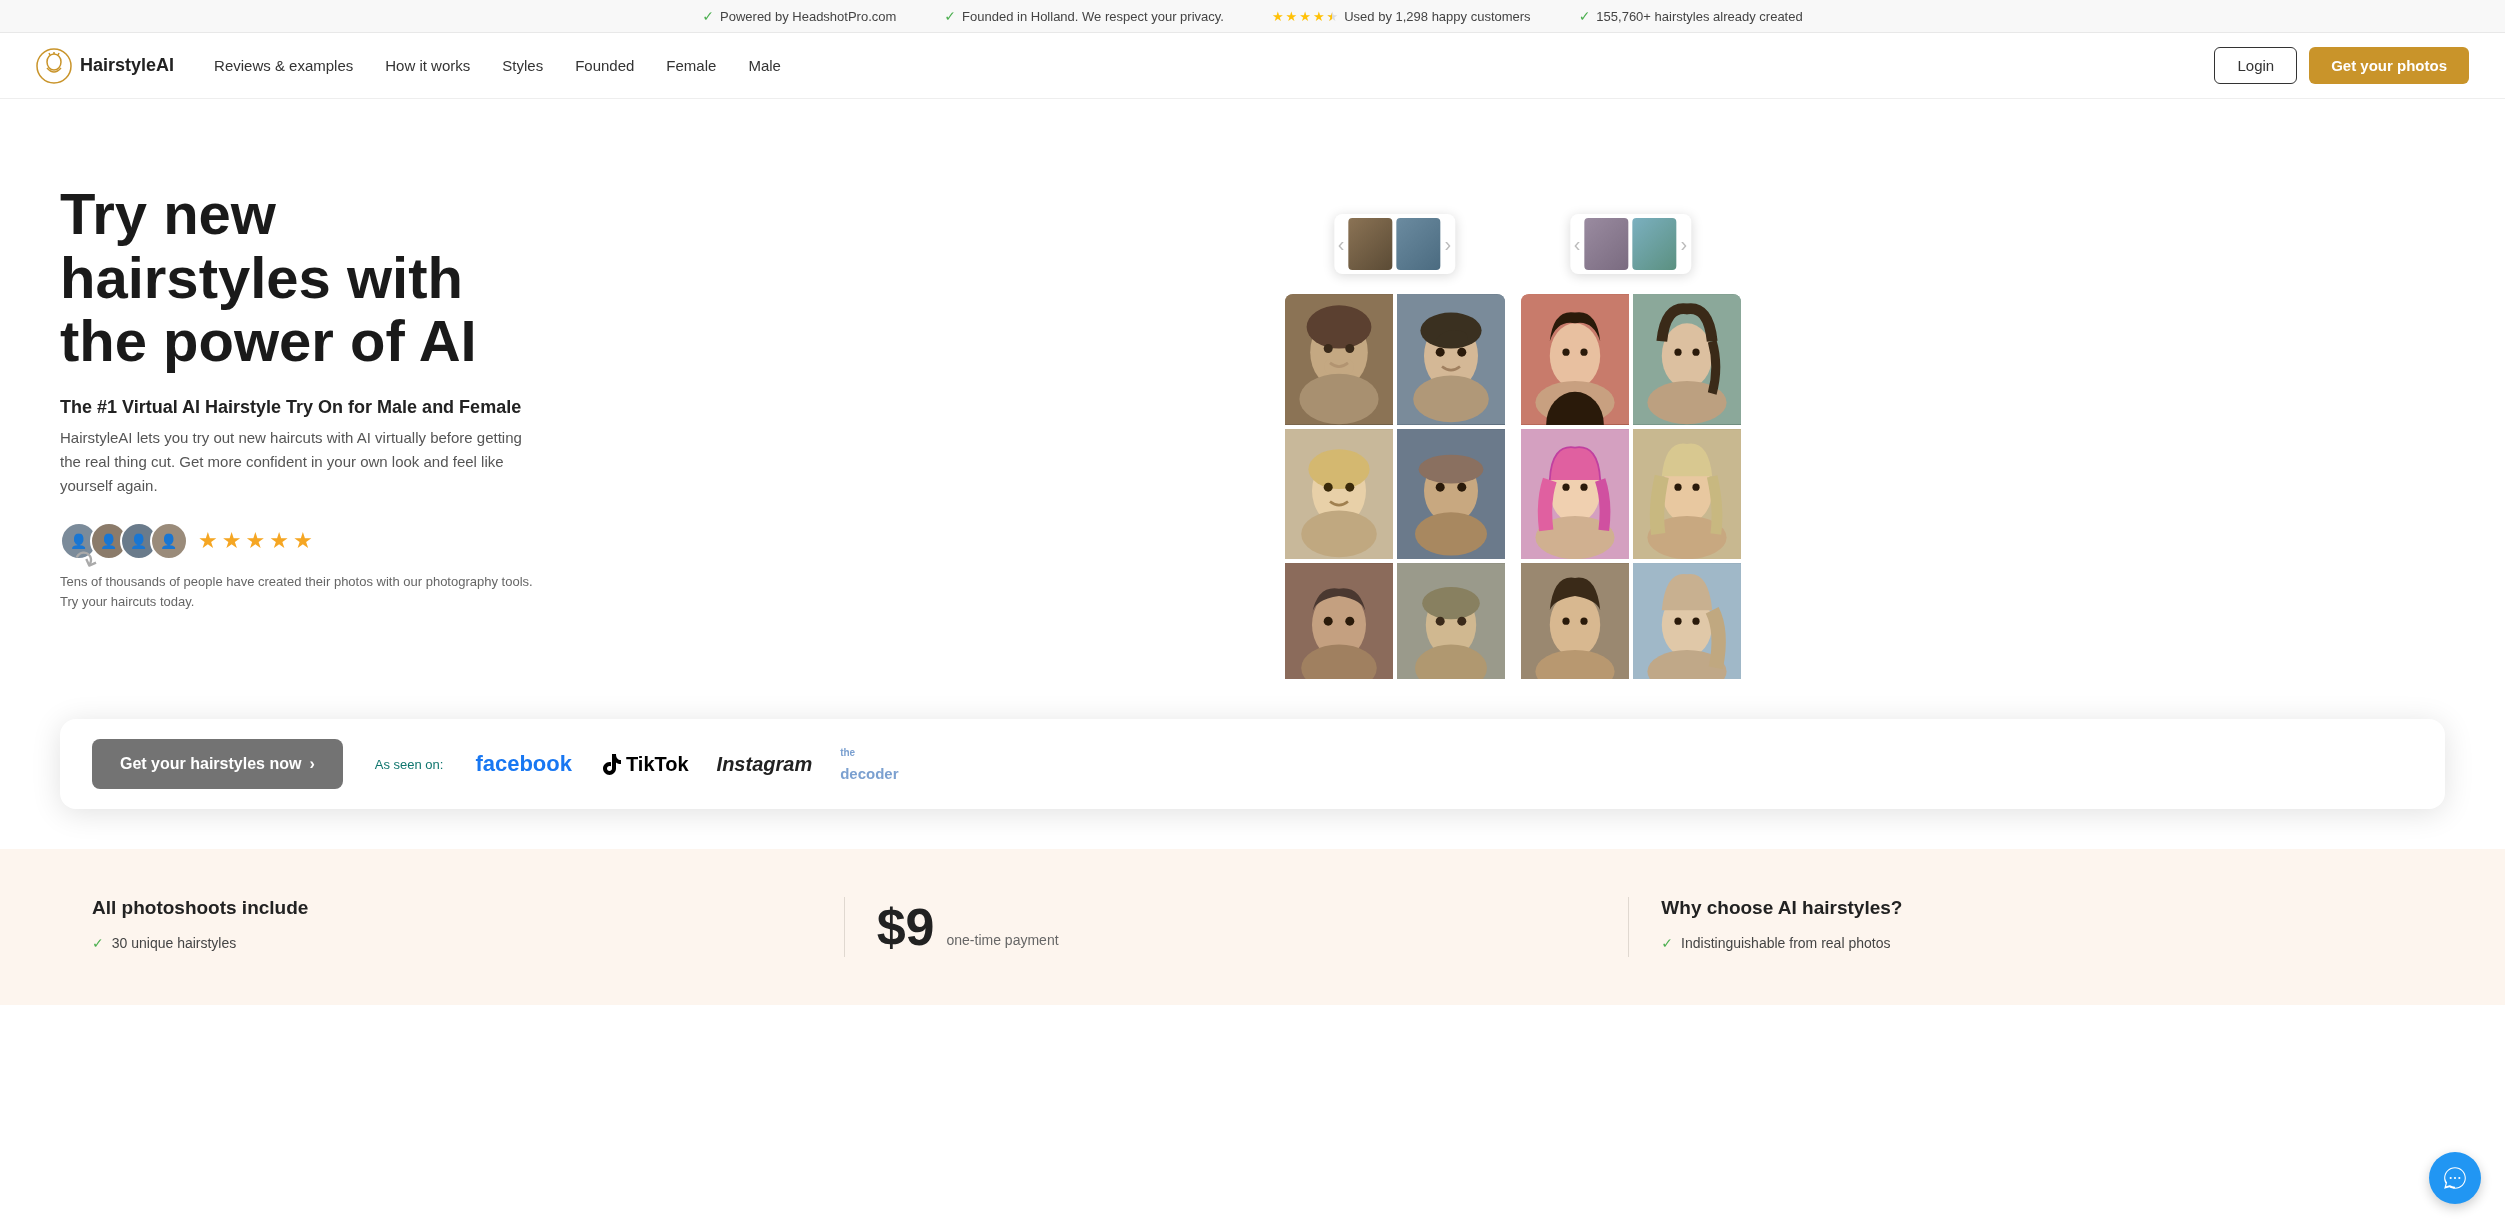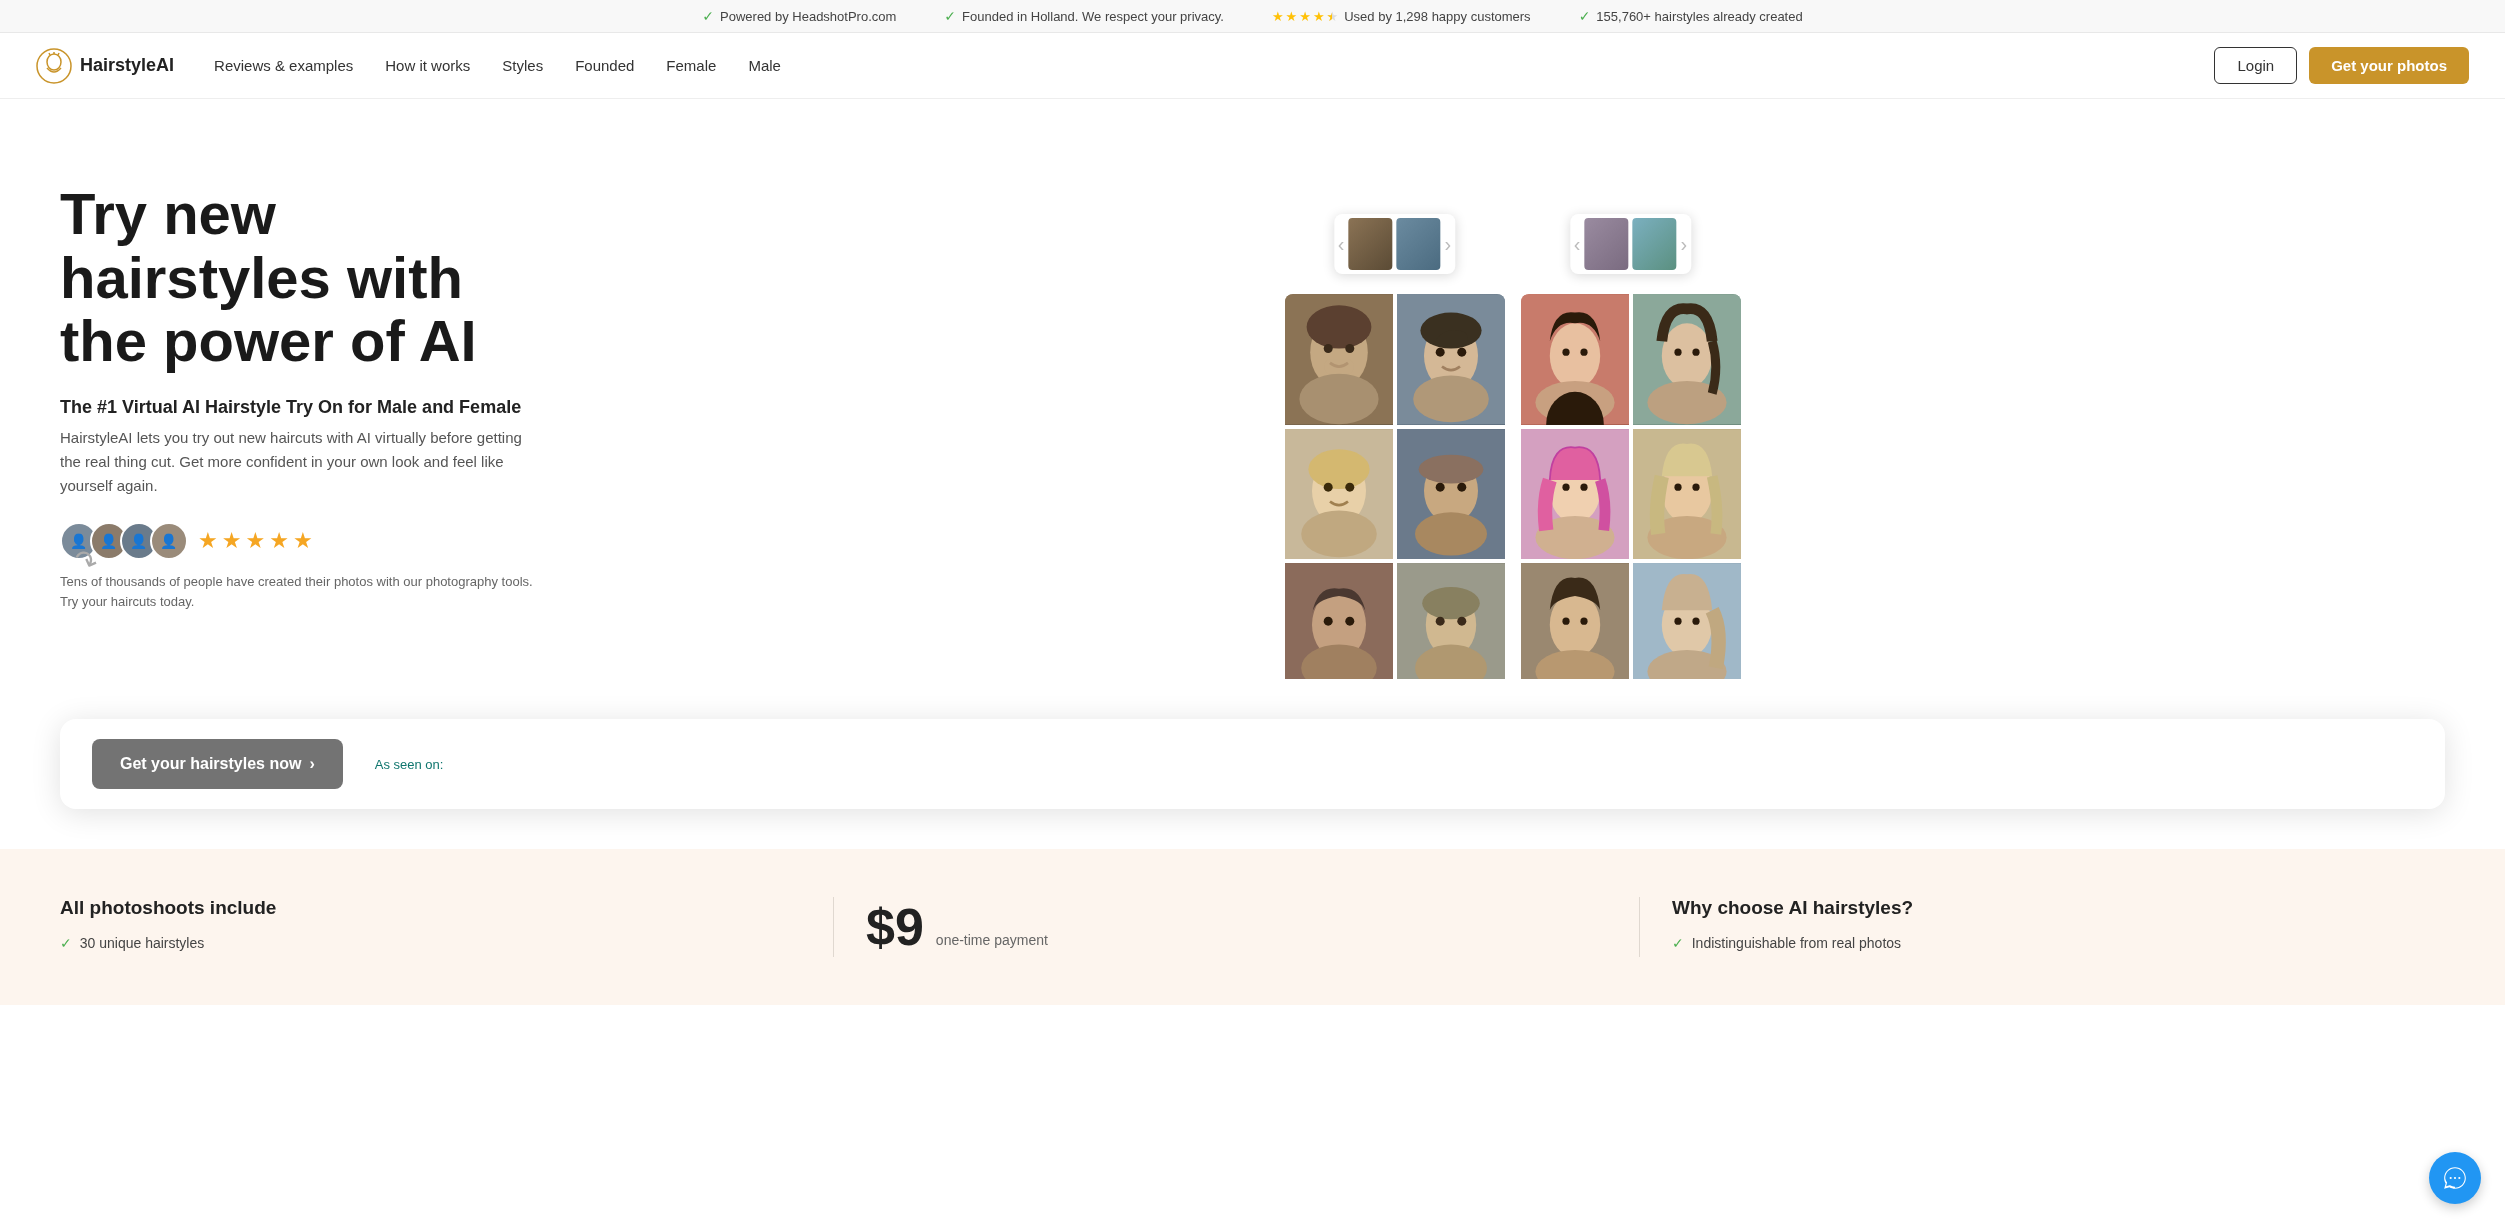--- a/index.html
+++ b/index.html
@@ -261,21 +261,21 @@
       font-weight: 700;
       color: #1877F2;
     }
     .social-logo.tiktok { color: #000; }
     .social-logo.instagram { color: #444; font-style: italic; }
     .social-logo.decoder { color: #6B9BD2; font-size: 16px; }
 
     
     .bottom-section {
       background: #fdf5ee;
-      padding: 48px 60px;
+      padding: 48px 92px;
       display: flex;
       gap: 0;
     }
     .bottom-col {
       flex: 1;
       padding: 0 32px;
       border-right: 1px solid #e0d8d0;
     }
     .bottom-col:first-child { padding-left: 0; }
     .bottom-col:last-child { border-right: none; }
@@ -561,20 +561,34 @@
     </div>
   </div>
 </section>
 
 <div class="floating-bar">
   <button class="btn-hairstyle">
     <span>Get your hairstyles now</span>
     <span>›</span>
   </button>
   <span class="as-seen-on">As seen on:</span>
+  <div class="social-logos">
+    <span class="social-logo" style="color:#1877F2; font-size:22px; font-weight:800;">facebook</span>
+    <span class="social-logo tiktok" style="display:flex;align-items:center;gap:4px;">
+      <svg width="22" height="22" viewBox="0 0 22 22" fill="none">
+        <path d="M16 1C16 5 18 7 21 7V11C19 11 17.5 10.5 16 9.5V15.5C16 19 13 22 9.5 22C6 22 3 19 3 15.5C3 12 6 9 9.5 9C10 9 10.5 9.1 11 9.2V13.3C10.5 13.1 10 13 9.5 13C8.1 13 7 14.1 7 15.5C7 16.9 8.1 18 9.5 18C10.9 18 12 16.9 12 15.5V1H16Z" fill="#000"></path>
+      </svg>
+      <span>TikTok</span>
+    </span>
+    <span class="social-logo instagram" style="color:#222; font-style:italic; font-size:20px;">Instagram</span>
+    <span class="social-logo decoder" style="color:#7BA0D0; font-size:15px;">
+      <span style="font-size:10px;vertical-align:super;">the</span><br>
+      <span style="font-weight:700;">decoder</span>
+    </span>
+  </div>
 </div>
 
 <section class="bottom-section">
   <div class="bottom-col">
     <h3>All photoshoots include</h3>
     <div class="check-item">
       <span class="check-icon">✓</span>
       <span>30 unique hairstyles</span>
     </div>
   </div>

